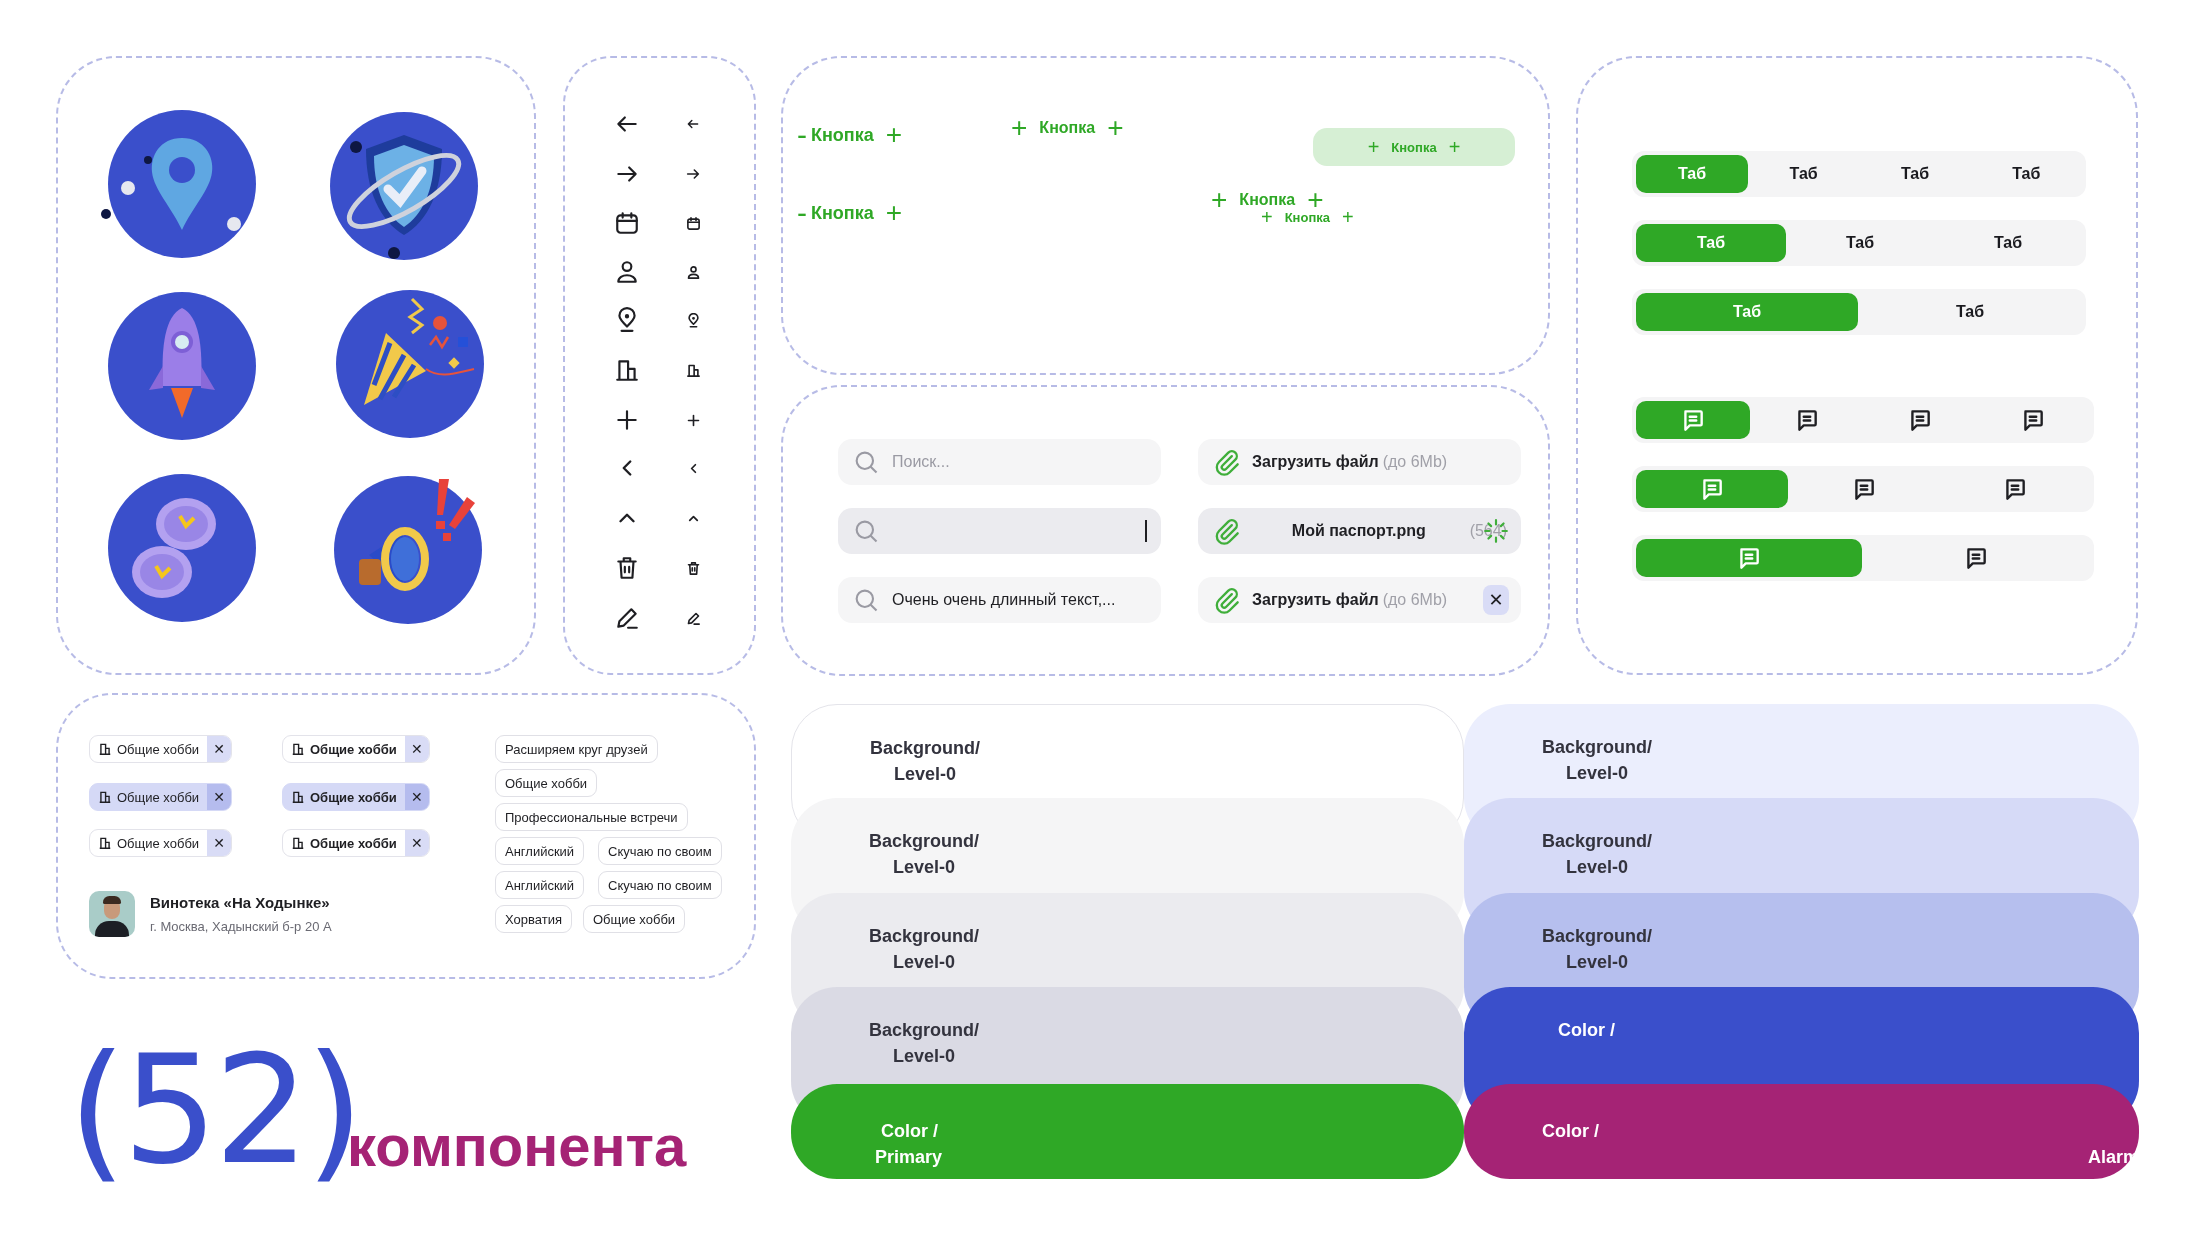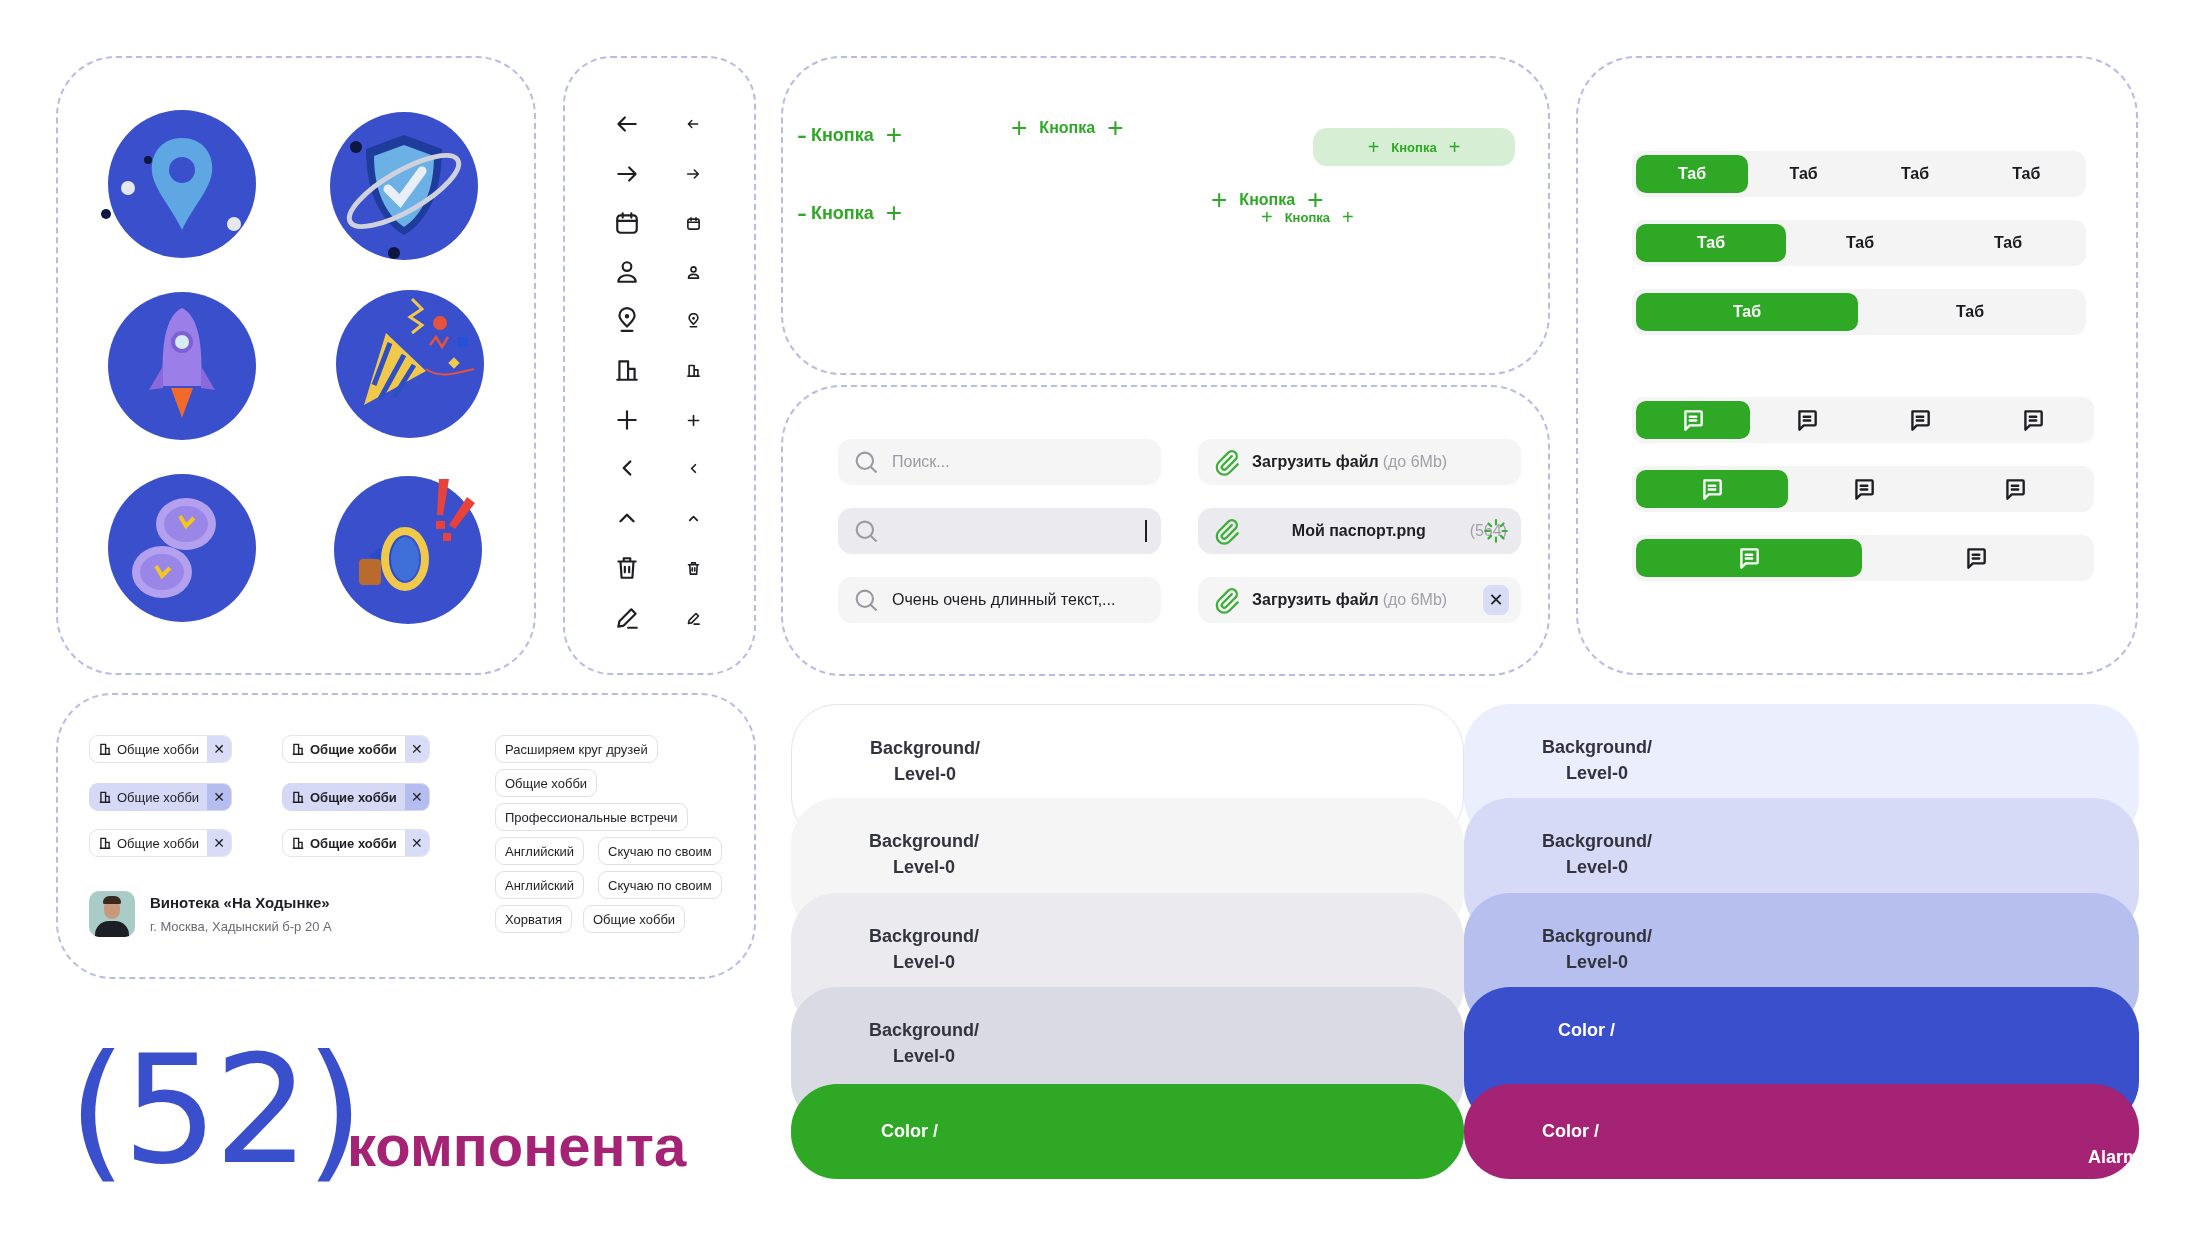--- a/index.html
+++ b/index.html
@@ -579,21 +579,21 @@
   <div class="swatch" style="left:791px; top:798px; width:673px; height:140px; background:#f5f5f6; z-index:2;">
     <span>Background/</span><span class="l2">Level-0</span>
   </div>
   <div class="swatch" style="left:791px; top:893px; width:673px; height:140px; background:#ebebef; z-index:3;">
     <span>Background/</span><span class="l2">Level-0</span>
   </div>
   <div class="swatch" style="left:791px; top:987px; width:673px; height:140px; background:#dadae4; z-index:4;">
     <span>Background/</span><span class="l2">Level-0</span>
   </div>
   <div class="swatch dark" style="left:791px; top:1084px; width:673px; height:95px; background:#2fa826; z-index:5; padding-left:84px; padding-top:34px; border-radius:46px;">
-    <span style="padding-left:6px;">Color /</span>
+    <span style="padding-left:6px;">Color /</span><span class="l2">Primary</span>
   </div>
 </div>
 
 <div>
   <div class="swatch" style="left:1464px; top:704px; width:675px; height:140px; background:#ebeefd; z-index:1;">
     <span>Background/</span><span class="l2">Level-0</span>
   </div>
   <div class="swatch" style="left:1464px; top:798px; width:675px; height:140px; background:#d6daf7; z-index:2;">
     <span>Background/</span><span class="l2">Level-0</span>
   </div>

